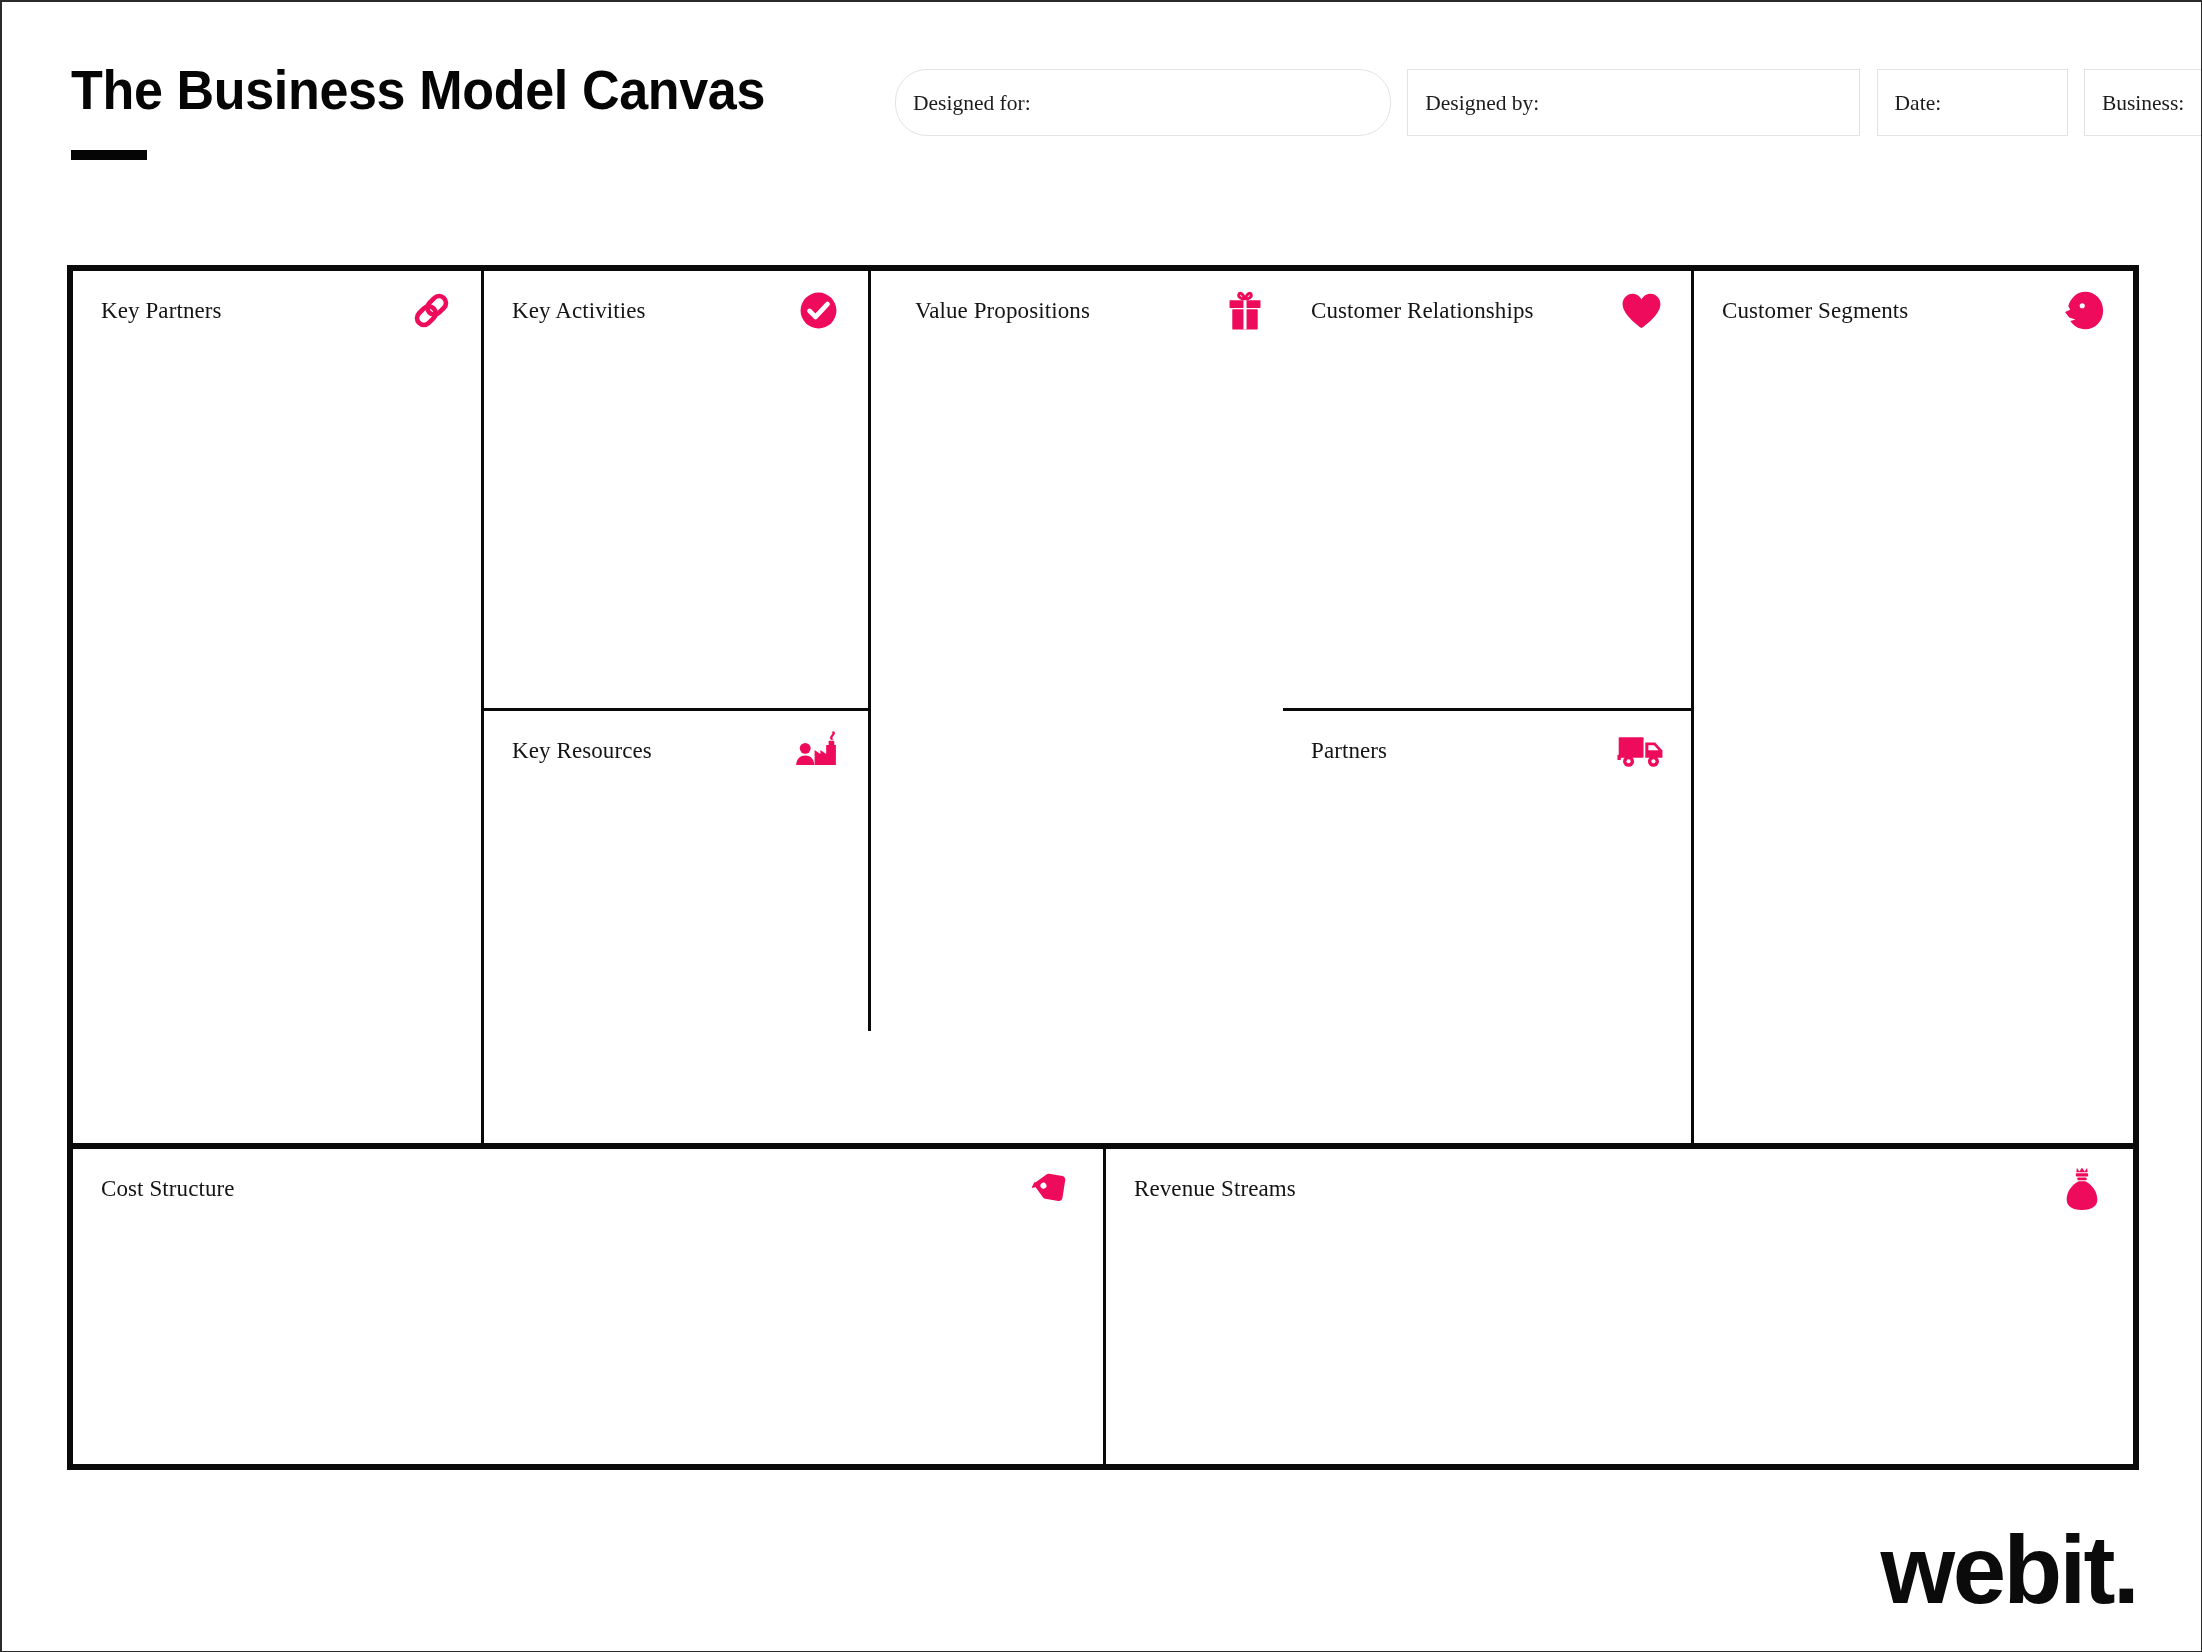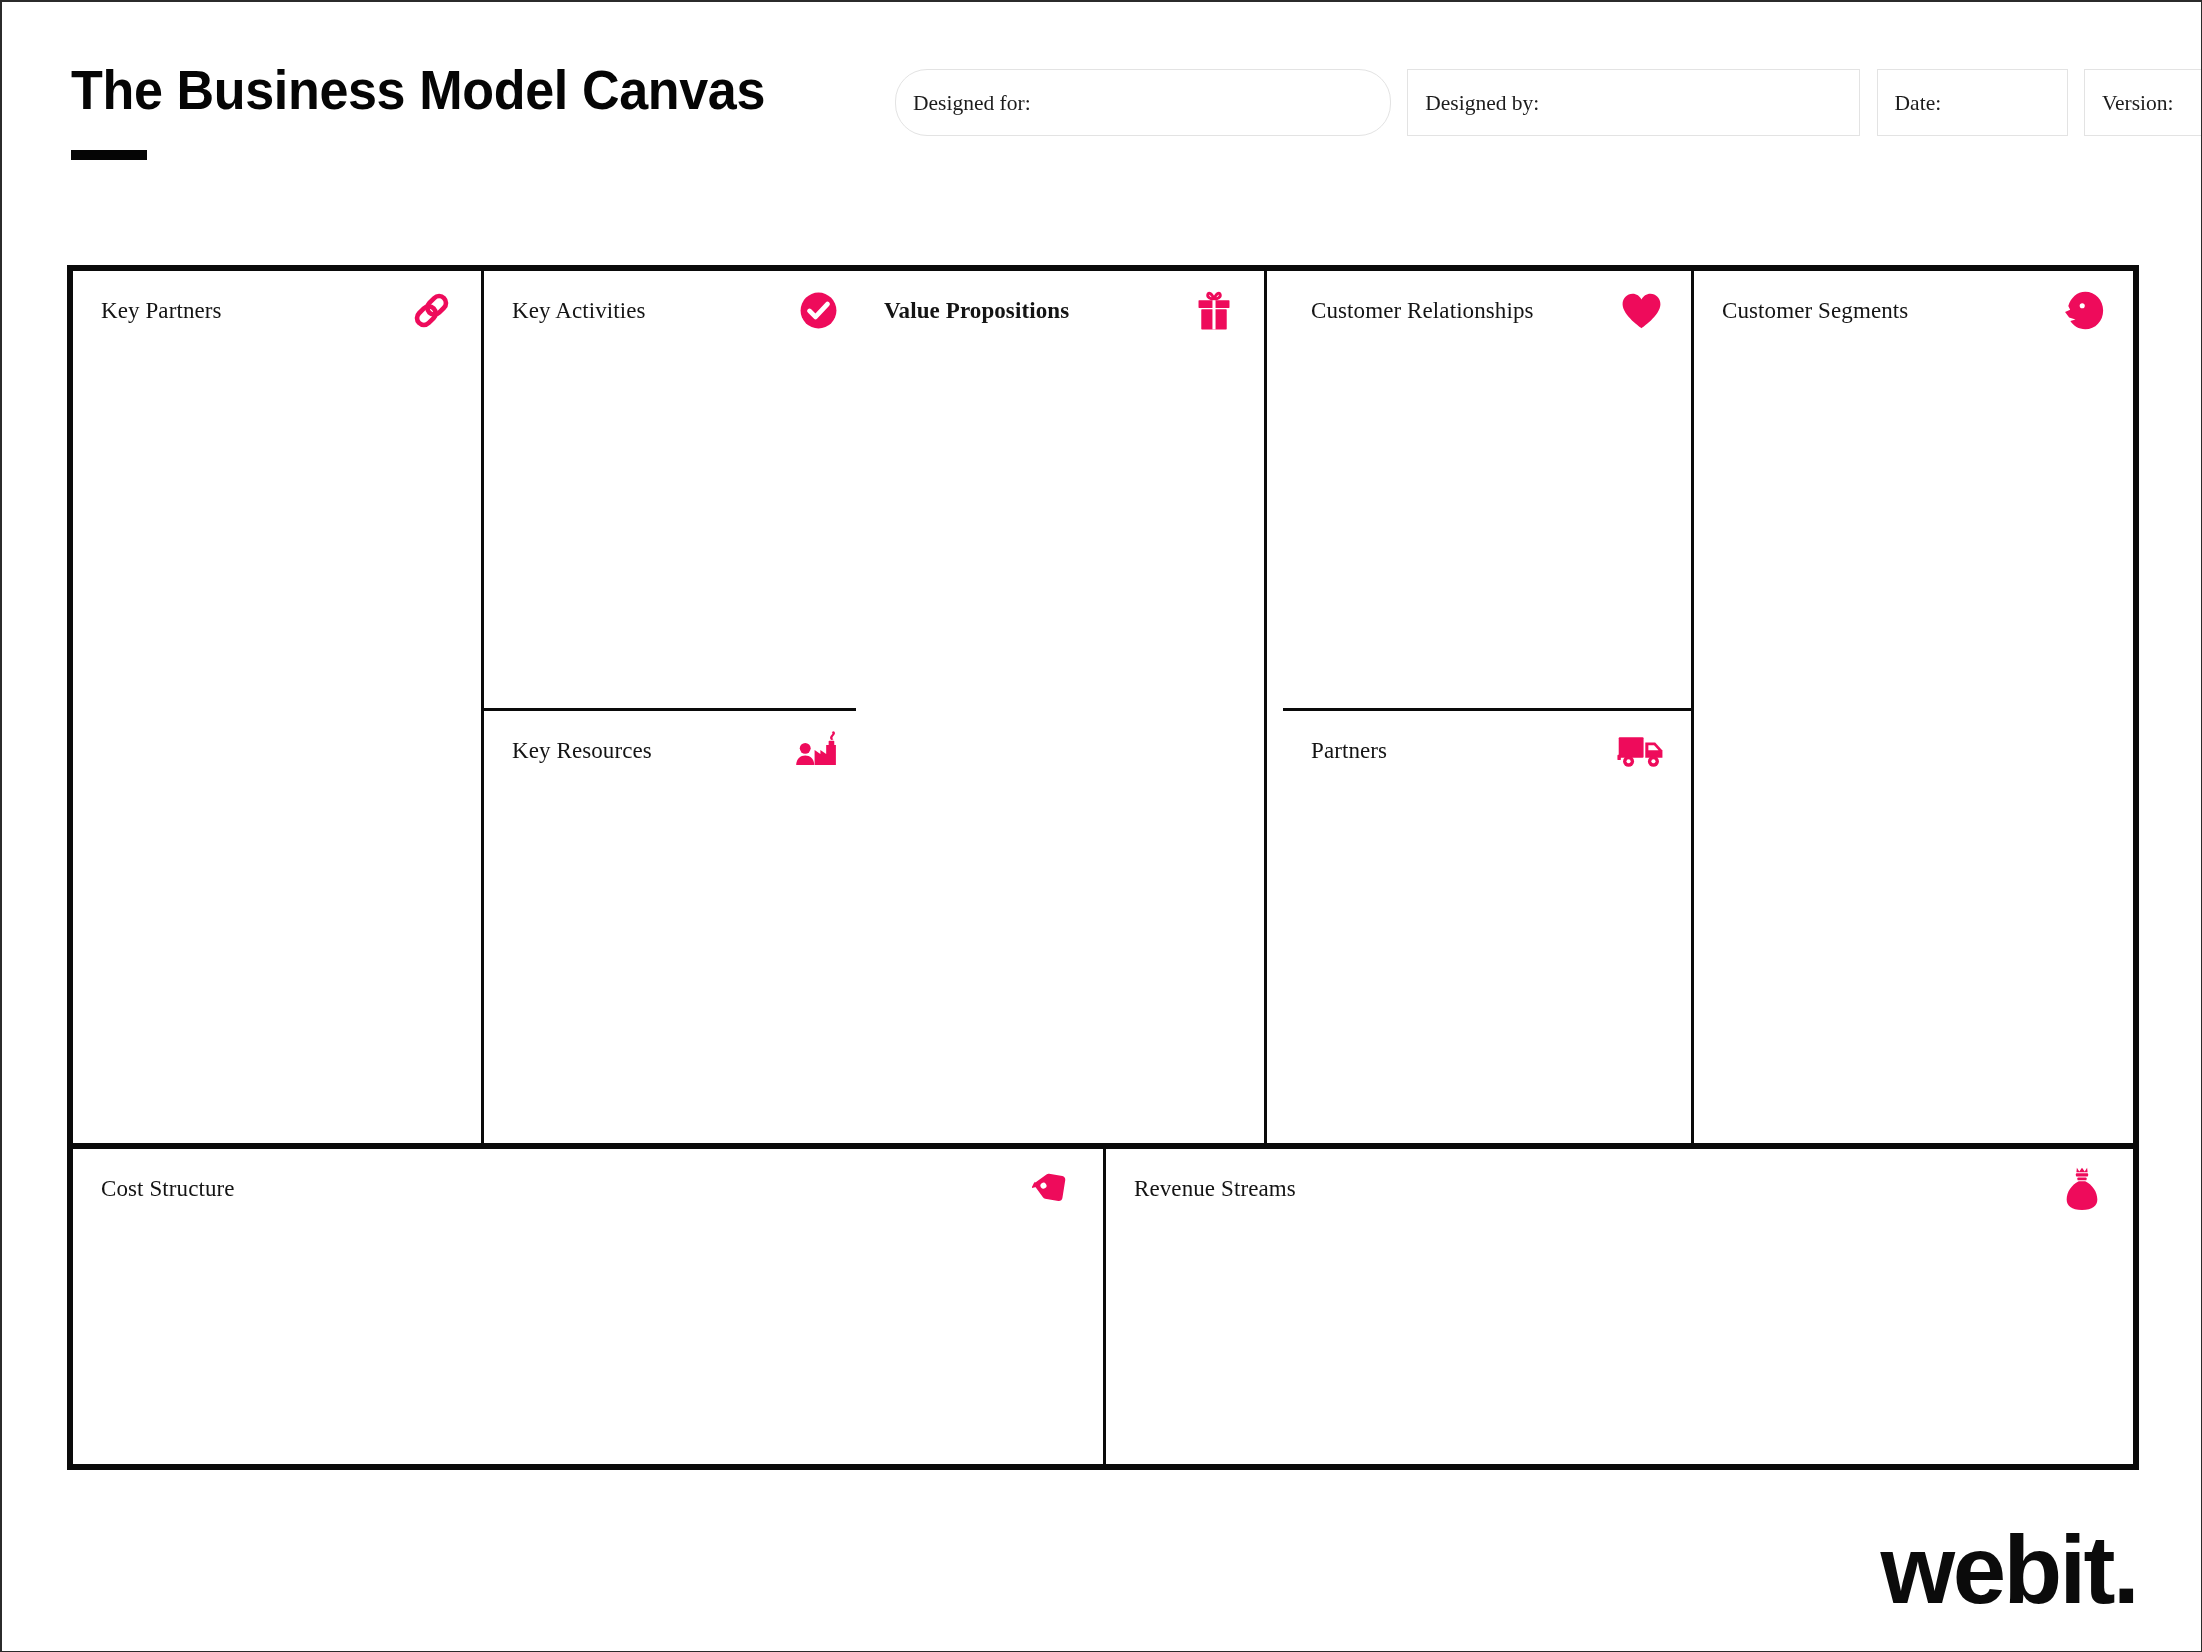--- a/index.html
+++ b/index.html
@@ -176,21 +176,21 @@
 
       <div class="hfield hf-designed-by">
         <span class="hfield-label">Designed by:</span>
       </div>
 
       <div class="hfield hf-date">
         <span class="hfield-label">Date:</span>
       </div>
 
       <div class="hfield hf-version">
-        <span class="hfield-label">Version:</span>
+        <span class="hfield-label">Business:</span>
       </div>
 
     </div>
   </div>
 
   <div class="canvas">
 
     <div class="cell b-right" style="left:0; top:0; width:411px; height:872px;">
       <div class="cell-head">
         <span class="cell-label">Key Partners</span>
@@ -235,21 +235,21 @@
               <circle cx="12" cy="22.5" r="6.4"></circle>
 
               <path d="M1.4 42 c0-6.8 4.7-11.2 10.6-11.2 5.9 0 10.6 4.4 10.6 11.2 z"></path>
             </g>
           </svg>
         </span>
       </div>
       <div class="cell-body"></div>
     </div>
 
-    <div class="cell b-right" style="left:783px; top:0; width:411px; height:872px;font-weight:bold;">
+    <div class="cell b-right" style="left:814px; top:0; width:411px; height:872px;">
       <div class="cell-head">
         <span class="cell-label">Value Propositions</span>
         <span class="cell-icon">
           <svg width="40" height="43" viewBox="0 0 46 50" aria-hidden="true">
             <g fill="none" stroke="#EE0B5B" stroke-width="3.4">
               <path d="M23 12 C19 12 15 9.5 15.8 6.4 16.5 3.6 20.4 4.2 23 12 z"></path>
               <path d="M23 12 C27 12 31 9.5 30.2 6.4 29.5 3.6 25.6 4.2 23 12 z"></path>
             </g>
             <g fill="#EE0B5B">
               <rect x="5" y="13" width="36" height="9" rx="0.8"></rect>

